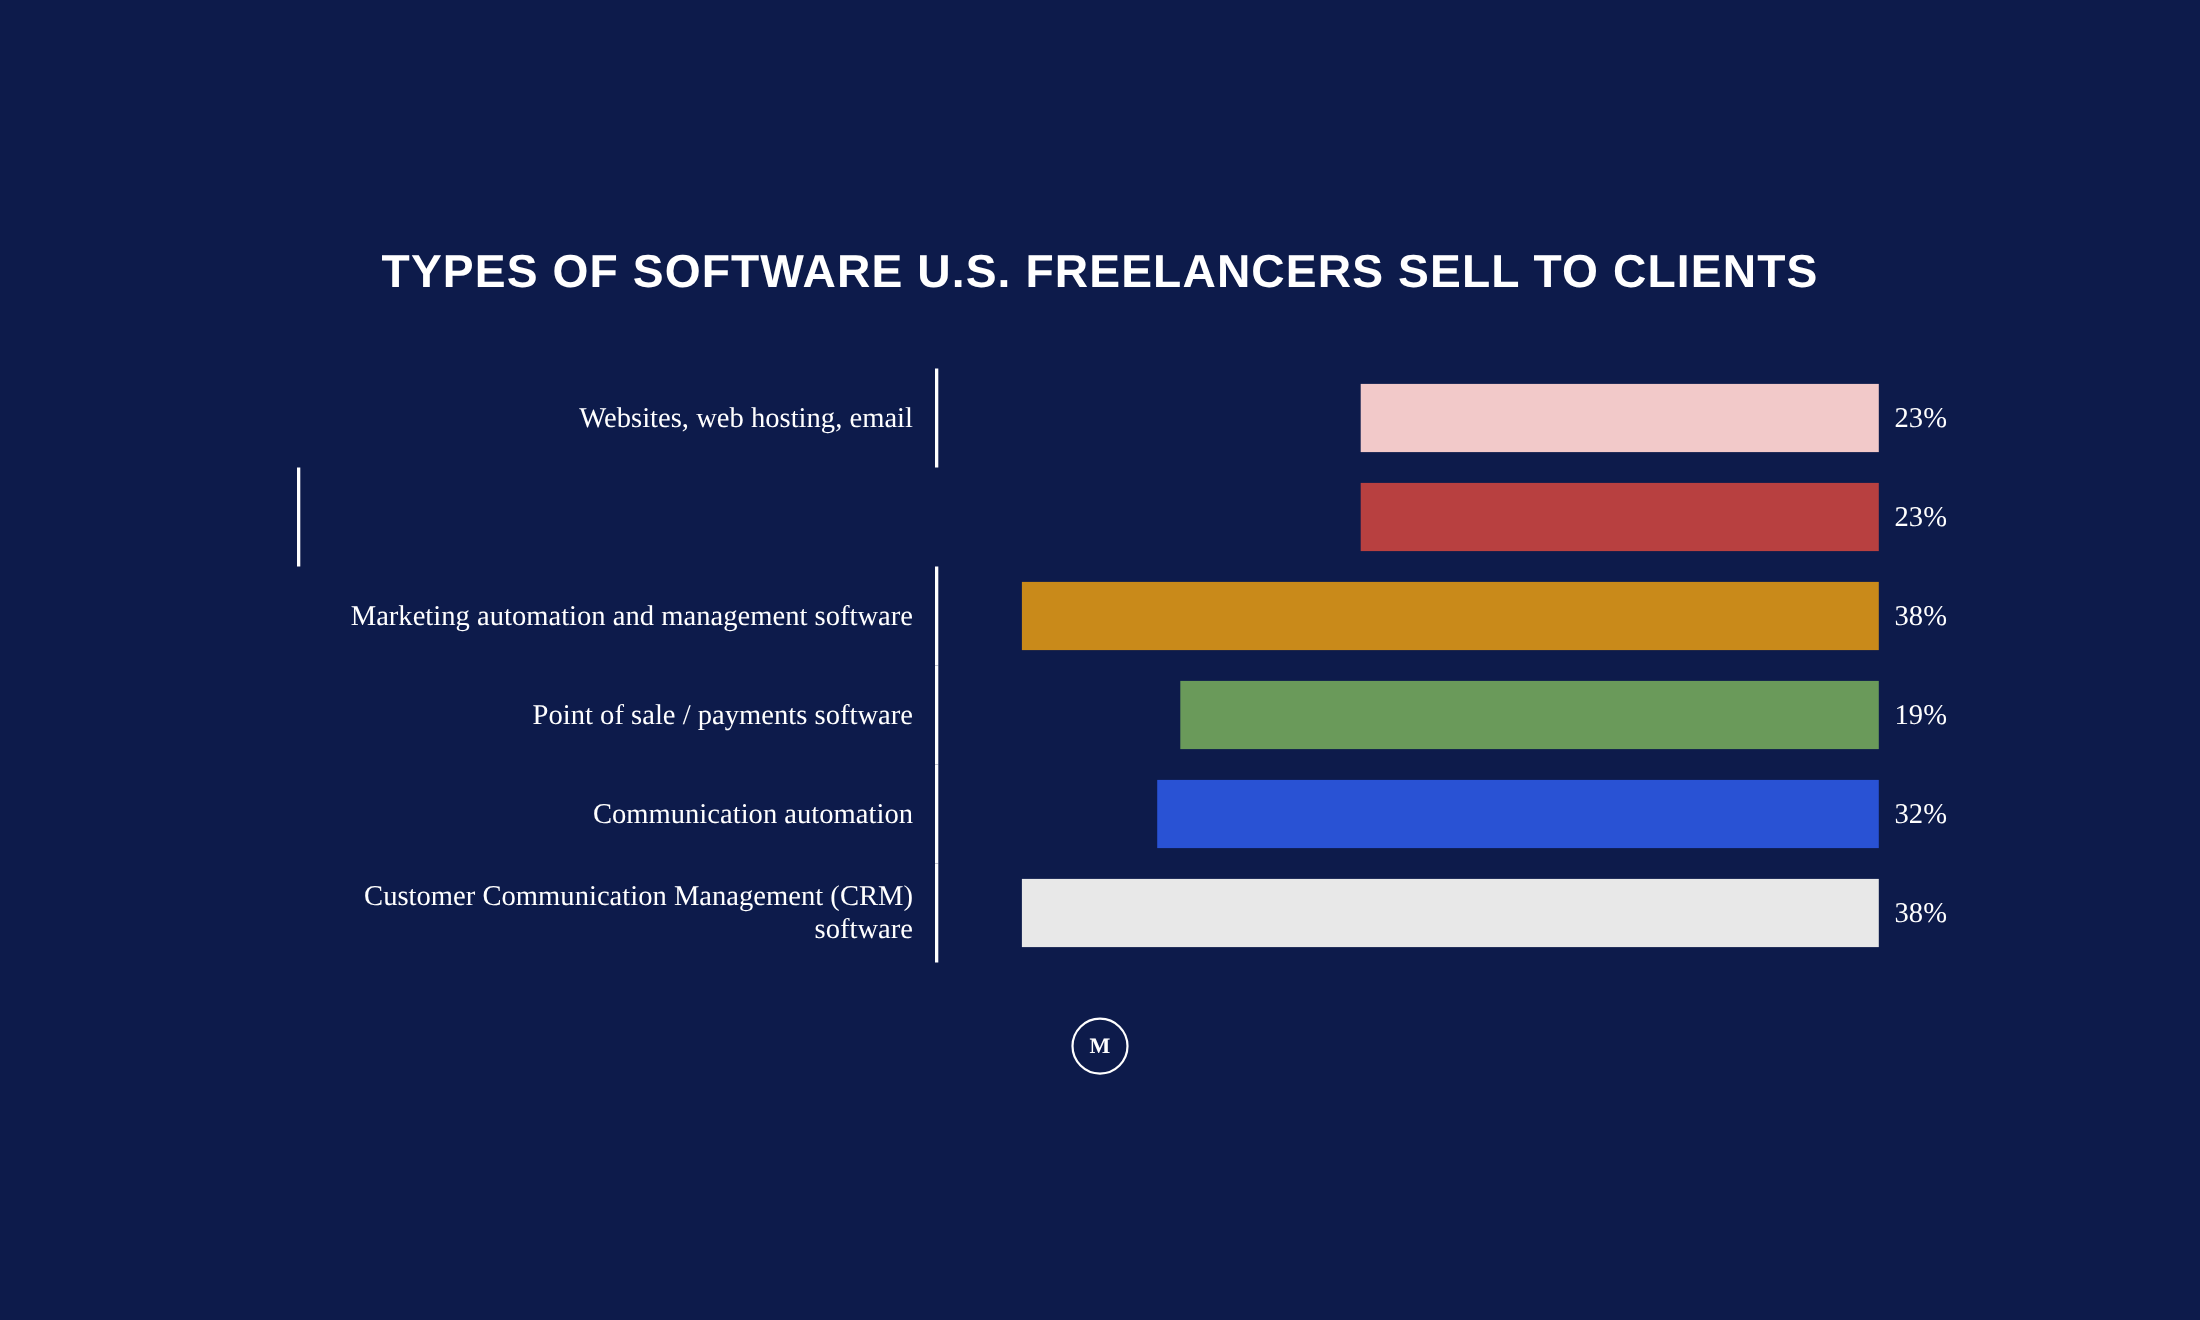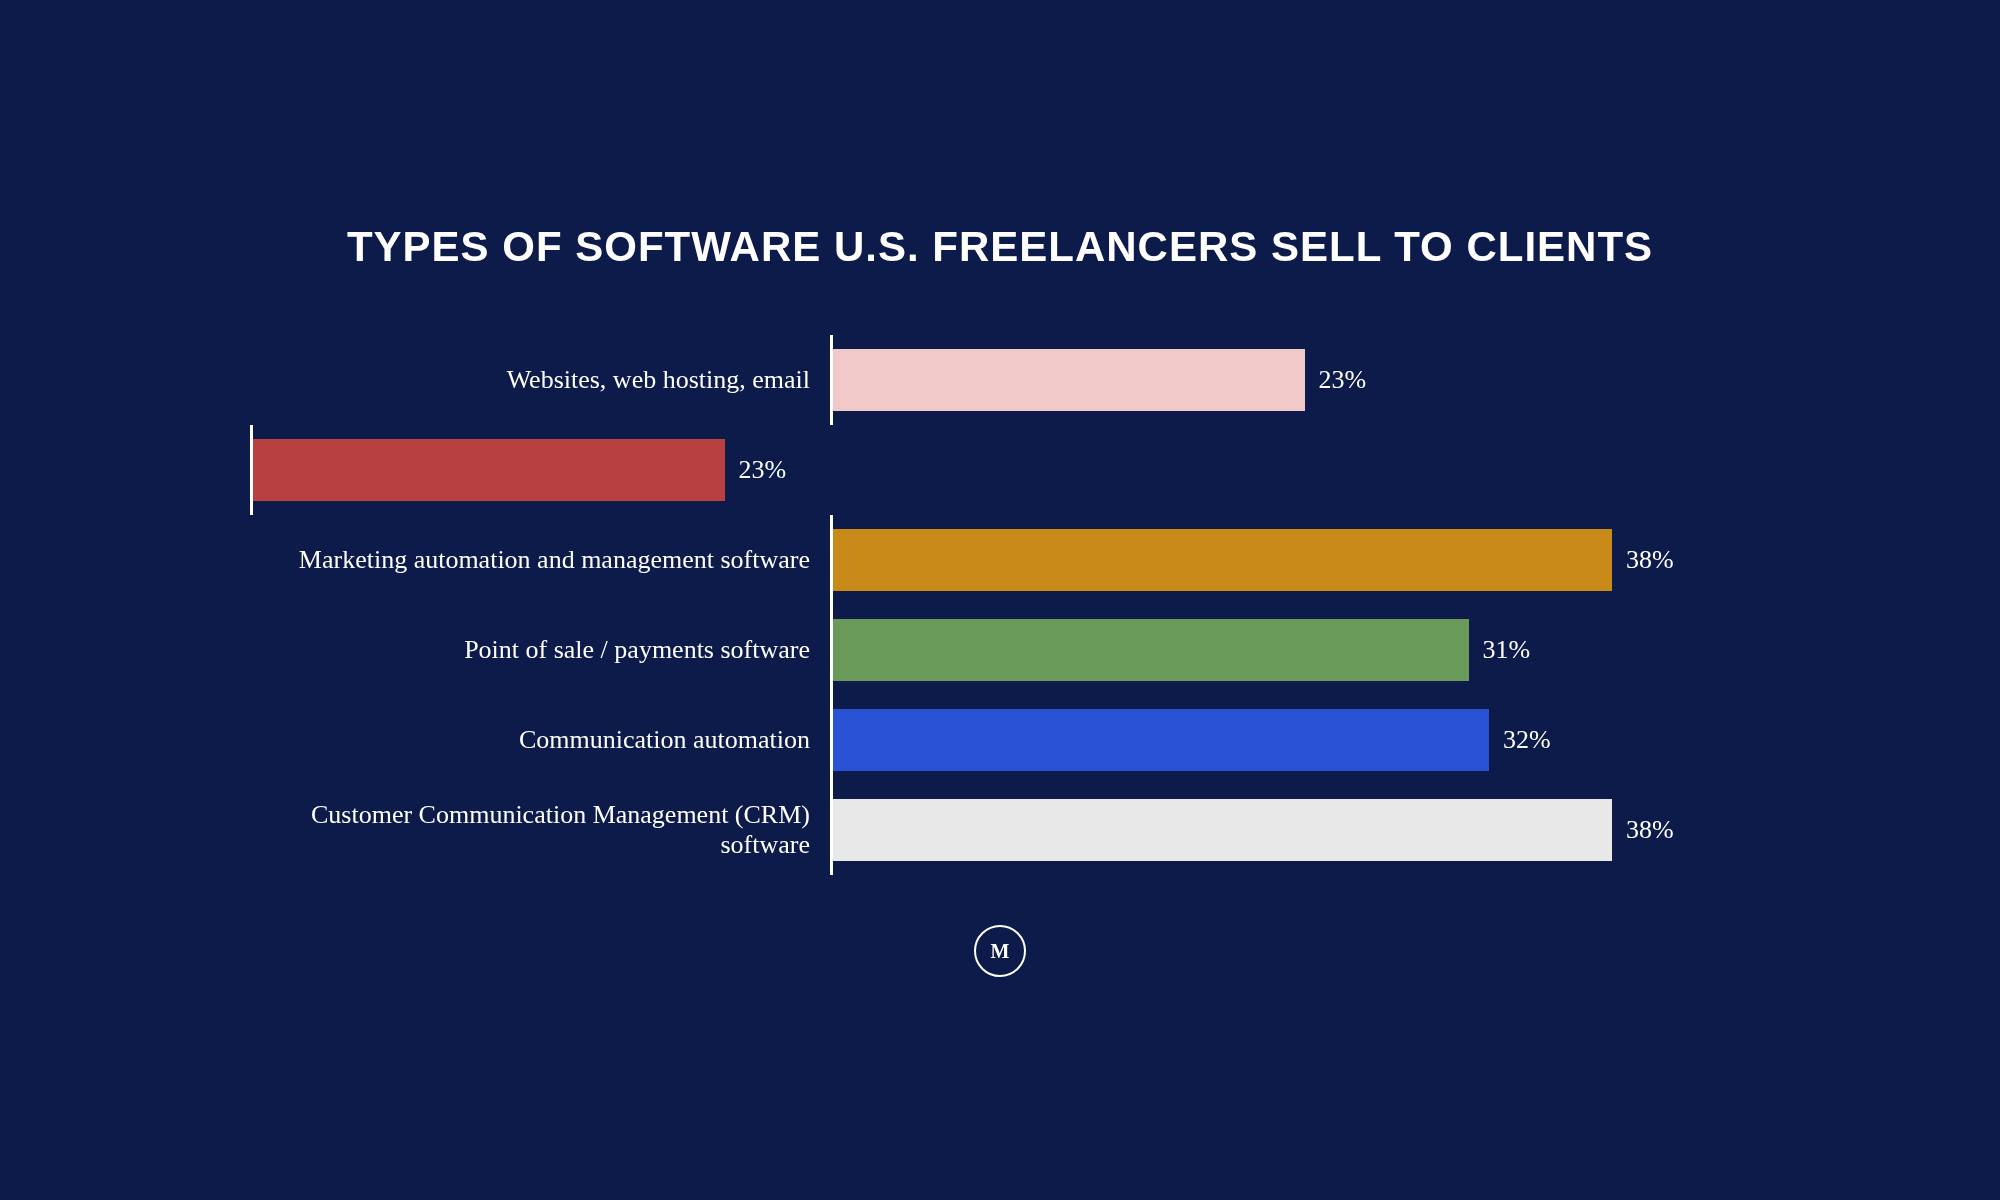--- a/index.html
+++ b/index.html
@@ -39,41 +39,43 @@
       display: flex;
       flex-direction: column;
       gap: 0;
     }
 
     .bar-row {
       display: flex;
       align-items: center;
       height: 90px;
       width: 100%;
+      margin-left: 20px;
     }
 
     .bar-label {
       width: 580px;
       text-align: right;
       color: #ffffff;
       font-size: 26px;
       font-family: 'Georgia', 'Times New Roman', serif;
       font-weight: 400;
       padding-right: 20px;
       flex-shrink: 0;
     }
 
     .bar-area {
       flex: 1;
       display: flex;
       align-items: center;
       border-left: 3px solid #ffffff;
-      padding-left: 0;
+      padding-left: 15px;
       height: 100%;
       position: relative;
+      justify-content: flex-end;
     }
 
     .bar {
       height: 62px;
       display: flex;
       align-items: center;
       margin-left: 0;
     }
 
     .bar-value {
@@ -133,21 +135,21 @@
         <div class="bar-label">Marketing automation and management software</div>
         <div class="bar-area">
           <div class="bar" style="width: 779px; background-color: rgb(201, 138, 26);"></div>
           <span class="bar-value">38%</span>
         </div>
       </div>
       <div class="bar-row">
         <div class="bar-label">Point of sale / payments software</div>
         <div class="bar-area">
           <div class="bar" style="width: 635.5px; background-color: rgb(106, 154, 90);"></div>
-          <span class="bar-value">31%</span>
+          <span class="bar-value">19%</span>
         </div>
       </div>
       <div class="bar-row">
         <div class="bar-label">Communication automation</div>
         <div class="bar-area">
           <div class="bar" style="width: 656px; background-color: rgb(41, 82, 212);"></div>
           <span class="bar-value">32%</span>
         </div>
       </div>
       <div class="bar-row">

